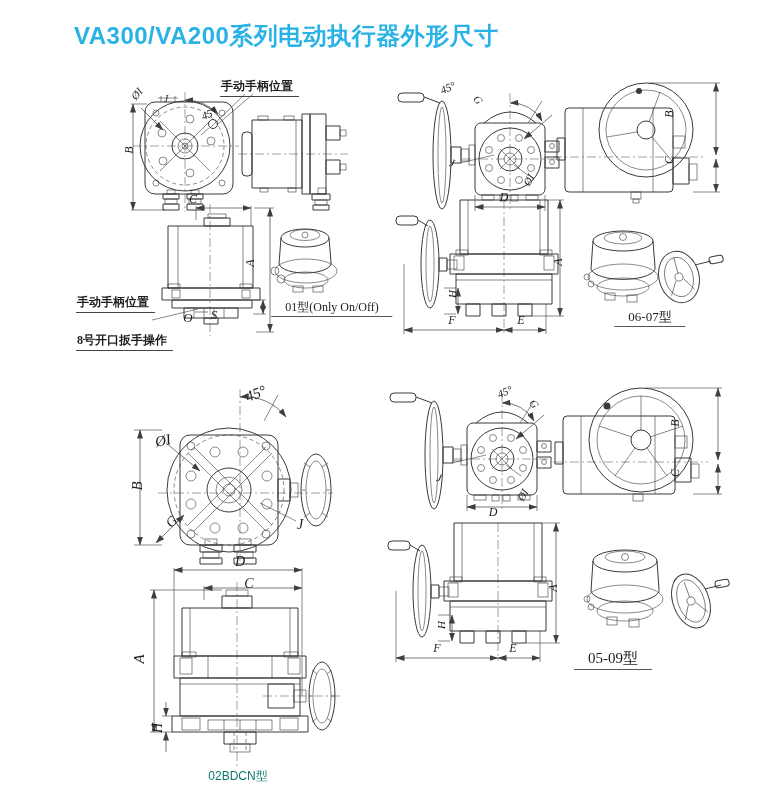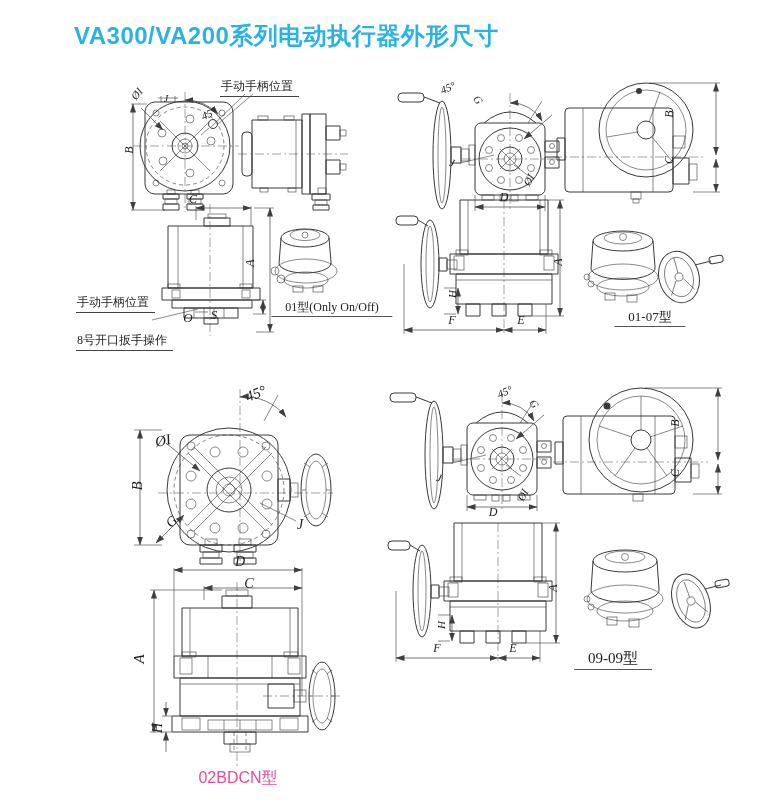--- a/index.html
+++ b/index.html
@@ -13,26 +13,26 @@
   .dim{stroke:#3f3f3f;stroke-width:.7;fill:none;}
   .cl{stroke:#666;stroke-width:.6;fill:none;stroke-dasharray:9 3 2 3;}
   .dsh{stroke:#3a3a3a;stroke-width:.6;fill:none;stroke-dasharray:4 3;}
   .fl{fill:#3a3a3a;stroke:none;}
   .lbl{position:absolute;font-family:"Liberation Serif",serif;font-style:italic;color:#1d1d1d;
        transform:translate(-50%,-50%);white-space:nowrap;line-height:1;}
   .v{transform:translate(-50%,-50%) rotate(-90deg);}
   .s10{font-size:10px}.s11{font-size:11px}.s12{font-size:12px}.s13{font-size:13px}
   .s14{font-size:14px}.s15{font-size:15px}
   .cn{position:absolute;font-family:"Liberation Serif",serif;font-style:normal;font-size:12px;
-      color:#1d1d1d;white-space:nowrap;line-height:1.15;}
+      color:#1d1d1d;white-space:nowrap;line-height:1.15;font-weight:bold;}
   .ul{border-bottom:1px solid #444;padding:0 6px 2px 1px;}
   .cap{position:absolute;font-family:"Liberation Serif",serif;font-size:13px;color:#1d1d1d;
        white-space:nowrap;border-bottom:1px solid #555;padding:2px 14px 3px 14px;
        transform:translate(-50%,0);line-height:1;}
-  .cap2{position:absolute;font-family:"Liberation Sans",sans-serif;font-size:16px;color:#ec4899;
+  .cap2{position:absolute;font-family:"Liberation Sans",sans-serif;font-size:12px;color:#0f766e;
        white-space:nowrap;transform:translate(-50%,0);line-height:1;}
   .s15c{font-size:15px;}
 </style>
 </head>
 <body>
 
 <div id="canvas">
 
   <svg width="0" height="0" style="position:absolute" aria-hidden="true">
     <defs>
@@ -538,21 +538,21 @@
   <span class="lbl s11" style="left:478px;top:100px;transform:translate(-50%,-50%) rotate(55deg)">G</span>
   <span class="lbl s11" style="left:452px;top:163px;transform:translate(-50%,-50%) rotate(15deg)">J</span>
   <span class="lbl s11" style="left:529px;top:180px;transform:translate(-50%,-50%) rotate(-60deg)">ØI</span>
   <span class="lbl s12" style="left:504px;top:197px">D</span>
   <span class="lbl v s12" style="left:669px;top:114px">B</span>
   <span class="lbl v s12" style="left:669px;top:160px">C</span>
   <span class="lbl v s12" style="left:558px;top:262px">A</span>
   <span class="lbl v s11" style="left:452px;top:294px">H</span>
   <span class="lbl s12" style="left:452px;top:320px">F</span>
   <span class="lbl s12" style="left:521px;top:320px">E</span>
-  <span class="cap" style="left:650px;top:308px">01-07型</span>
+  <span class="cap" style="left:650px;top:308px">06-07型</span>
 
   <span class="lbl s15" style="left:256px;top:394px;transform:translate(-50%,-50%) rotate(-22deg)">45°</span>
   <span class="lbl s15" style="left:163px;top:441px;transform:translate(-50%,-50%) rotate(-12deg)">ØI</span>
   <span class="lbl v s15" style="left:137px;top:486px">B</span>
   <span class="lbl s14" style="left:172px;top:522px;transform:translate(-50%,-50%) rotate(-48deg)">G</span>
   <span class="lbl s14" style="left:300px;top:525px">J</span>
   <span class="lbl s14" style="left:240px;top:562px">D</span>
   <span class="lbl s14" style="left:249px;top:584px">C</span>
   <span class="lbl v s15" style="left:139px;top:659px">A</span>
   <span class="lbl v s14" style="left:158px;top:728px">H</span>
@@ -562,15 +562,15 @@
   <span class="lbl s11" style="left:534px;top:404px;transform:translate(-50%,-50%) rotate(55deg)">G</span>
   <span class="lbl s11" style="left:439px;top:478px;transform:translate(-50%,-50%) rotate(15deg)">J</span>
   <span class="lbl s11" style="left:523px;top:495px;transform:translate(-50%,-50%) rotate(-60deg)">ØI</span>
   <span class="lbl s12" style="left:493px;top:512px">D</span>
   <span class="lbl v s12" style="left:675px;top:423px">B</span>
   <span class="lbl v s12" style="left:675px;top:473px">C</span>
   <span class="lbl v s12" style="left:553px;top:588px">A</span>
   <span class="lbl v s11" style="left:441px;top:625px">H</span>
   <span class="lbl s12" style="left:437px;top:648px">F</span>
   <span class="lbl s12" style="left:513px;top:648px">E</span>
-  <span class="cap s15c" style="left:613px;top:649px;font-size:15px">09-09型</span>
+  <span class="cap s15c" style="left:613px;top:649px;font-size:15px">05-09型</span>
 
 </div>
 
 </body></html>

